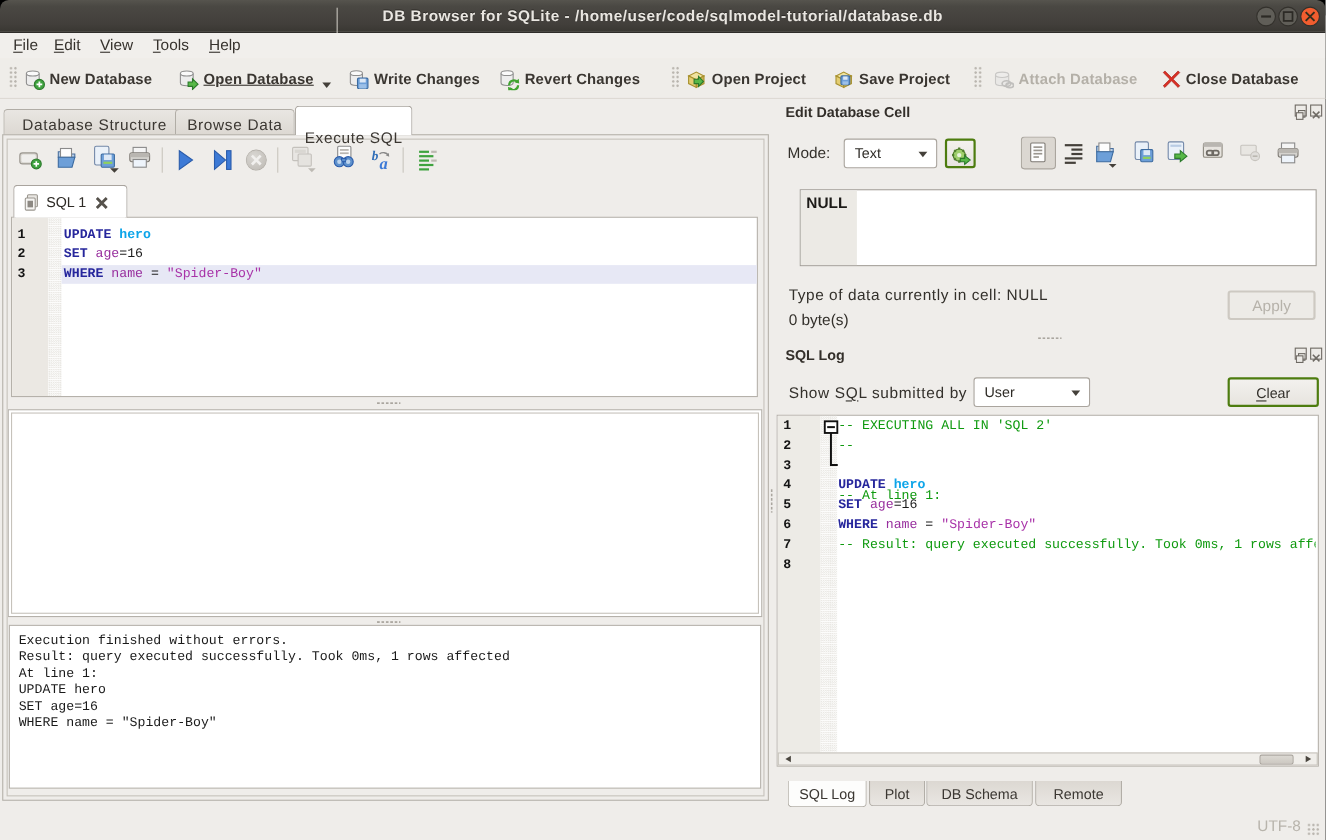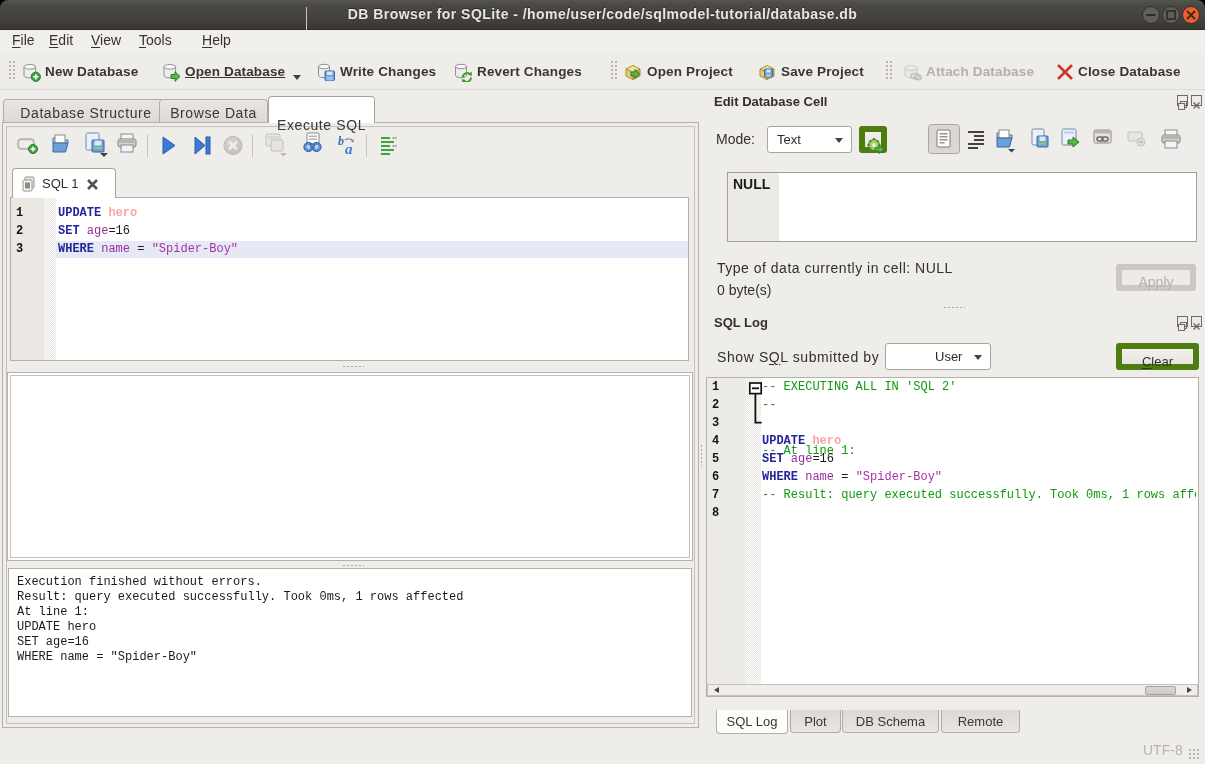--- a/index.html
+++ b/index.html
@@ -32,35 +32,35 @@
 .mtab { position:absolute; font-size:14px; letter-spacing:0.6px; color:#3b3732; text-align:center;
   border:1px solid #b1ada6; border-bottom:none; border-radius:4px 4px 0 0;
   background:linear-gradient(#e9e6e2,#dcd8d2); padding-top:5px; }
 .mtab.sel { background:#ffffff; border-color:#a9a49e; z-index:3; }
 
 .frame { position:absolute; border:1px solid #b5b1aa; }
 .frame2 { position:absolute; border:1px solid #c6c2bb; }
 #sqltab { position:absolute; left:12px; top:168px; width:104px; height:30px; background:#fff;
   border:1px solid #a9a49e; border-bottom:none; border-radius:4px 4px 0 0; z-index:2; }
 .kw { color:#26269c; font-weight:bold; }
-.tbl { color:#fca5a5; font-weight:bold; }
+.tbl { color:#0ea5e9; font-weight:bold; }
 .idf { color:#982f9e; }
 .str { color:#a832a8; }
 .cmt { color:#0f9a0f; }
 .codeline { position:absolute; font-family:"Liberation Mono", monospace; font-size:12px; white-space:pre; color:#1a1a1a; }
 .codeline.cmt { color:#0f9a0f; }
 .lnum { position:absolute; font-family:"Liberation Mono", monospace; font-size:12px; font-weight:bold; color:#141414; }
 
 .docktitle { position:absolute; font-size:13px; font-weight:bold; color:#332f2a; }
 .dockbtn { position:absolute; width:11px; height:11px; border:1px solid #6e6a64; background:#edebe7; }
 .label13 { position:absolute; font-size:14px; color:#33302b;text-align:center; }
 .combo { position:absolute; background:#fff; border:1px solid #aaa59e; border-radius:3px; font-size:13px; color:#2e2b26; }
 .combo .arr { position:absolute; right:8px; top:50%; margin-top:-2px; width:0; height:0;
   border-left:4px solid transparent; border-right:4px solid transparent; border-top:5px solid #44403a; }
-.btn { position:absolute; background:linear-gradient(#f3f1ee,#e7e4df); border:6px solid #4d7c0f;
+.btn { position:absolute; background:linear-gradient(#f3f1ee,#e7e4df); border:2px solid #4d7c0f;
   border-radius:3px; font-size:13px; color:#33302b; text-align:center; }
 .btn.dis { background:#edebe7; border-color:#cdc9c2; color:#b6b2aa; }
 
 .hdots { position:absolute; width:22px; height:3px;
   background-image:radial-gradient(circle,#aaa69f 0.9px,transparent 1px); background-size:4px 3px; }
 .vdots { position:absolute; width:3px; height:22px;
   background-image:radial-gradient(circle,#aaa69f 0.9px,transparent 1px); background-size:3px 4px; }
 
 .sbar { position:absolute; background:#f0eeea; border:1px solid #c6c2bb; }
 .sthumb { position:absolute; background:linear-gradient(#dbd8d2,#cdc9c2); border:1px solid #a9a49d; border-radius:2px; }
@@ -93,21 +93,21 @@
   <svg width="16" height="16" viewBox="0 0 16 16">
       <path d="M4 4 L12 12 M12 4 L4 12" stroke="#342e1d" stroke-width="1.8"></path>
     </svg>
 </div>
 
 <div id="menubar"></div>
 <div class="menuitem" style="left:12px;"><u>F</u>ile</div>
 <div class="menuitem" style="left:49px;"><u>E</u>dit</div>
 <div class="menuitem" style="left:91px;"><u>V</u>iew</div>
 <div class="menuitem" style="left:139px;"><u>T</u>ools</div>
-<div class="menuitem" style="left:190px;margin-left:12px;"><u>H</u>elp</div>
+<div class="menuitem" style="left:190px;"><u>H</u>elp</div>
 
 <div id="toolbar"></div>
 <div class="handle" style="left:8px; top:60px;"></div>
 <div class="handle" style="left:610px; top:60px;"></div>
 <div class="tbtn" style="left:21px;">
   <svg width="20" height="20" viewBox="0 0 20 20">
     <path d="M3 4.8 v8.6 c0,1.4 2.6,2.5 5.8,2.5 c3.2,0 5.8,-1.1 5.8,-2.5 v-8.6" fill="#ededed" stroke="#8f8f8f"></path>
     <ellipse cx="8.8" cy="4.8" rx="5.8" ry="2.3" fill="#fafafa" stroke="#8f8f8f"></ellipse>
     <circle cx="14.8" cy="14.8" r="4.6" fill="#3fa33f" stroke="#2c7a2c"></circle>
     <path d="M14.8 12.2 v5.2 M12.2 14.8 h5.2" stroke="#fff" stroke-width="1.6"></path>
@@ -409,21 +409,21 @@
 <div class="dockbtn" style="left:1177px; top:316px;"><svg width="9" height="9" viewBox="0 0 9 9">
       <rect x="2.5" y="0.5" width="6" height="6" fill="none" stroke="#6e6a64"></rect>
       <rect x="0.5" y="2.5" width="6" height="6" fill="#edebe7" stroke="#6e6a64"></rect>
     </svg></div>
 <div class="dockbtn" style="left:1191px; top:316px;"><svg width="9" height="9" viewBox="0 0 9 9">
       <path d="M1.5 1.5 l6 6 M7.5 1.5 l-6 6" stroke="#6e6a64" stroke-width="1.4"></path>
     </svg></div>
 
 <div class="label13" style="left:717px; top:349px; letter-spacing:0.6px;">Show S<u style="text-underline-offset:2px;">Q</u>L submitted by</div>
 <div class="combo" style="left:885px; top:343px; width:106px; height:27px;">
-    <span style="position:absolute; left:9px; top:5px;margin-left:40px;">User</span>
+    <span style="position:absolute; left:9px; top:5px;">User</span>
     <span class="arr"></span>
   </div>
 <div class="btn" style="left:1116px; top:343px; width:83px; height:27px; padding-top:5px;"><u style="text-underline-offset:2px;">C</u>lear</div>
 
 <div class="frame" style="left:706px; top:377px; width:493px; height:320px; background:#fff; z-index:1;"></div>
 <div class="abs" style="left:707px; top:378px; width:39px; height:306px; background:#edebe6; z-index:2;"></div>
 <div class="abs checker" style="left:746px; top:378px; width:15px; height:306px; z-index:2;"></div>
 <div class="lnum" style="left:712px; top:380px; z-index:3;">1</div>
 <div class="lnum" style="left:712px; top:398px; z-index:3;">2</div>
 <div class="lnum" style="left:712px; top:416px; z-index:3;">3</div>

